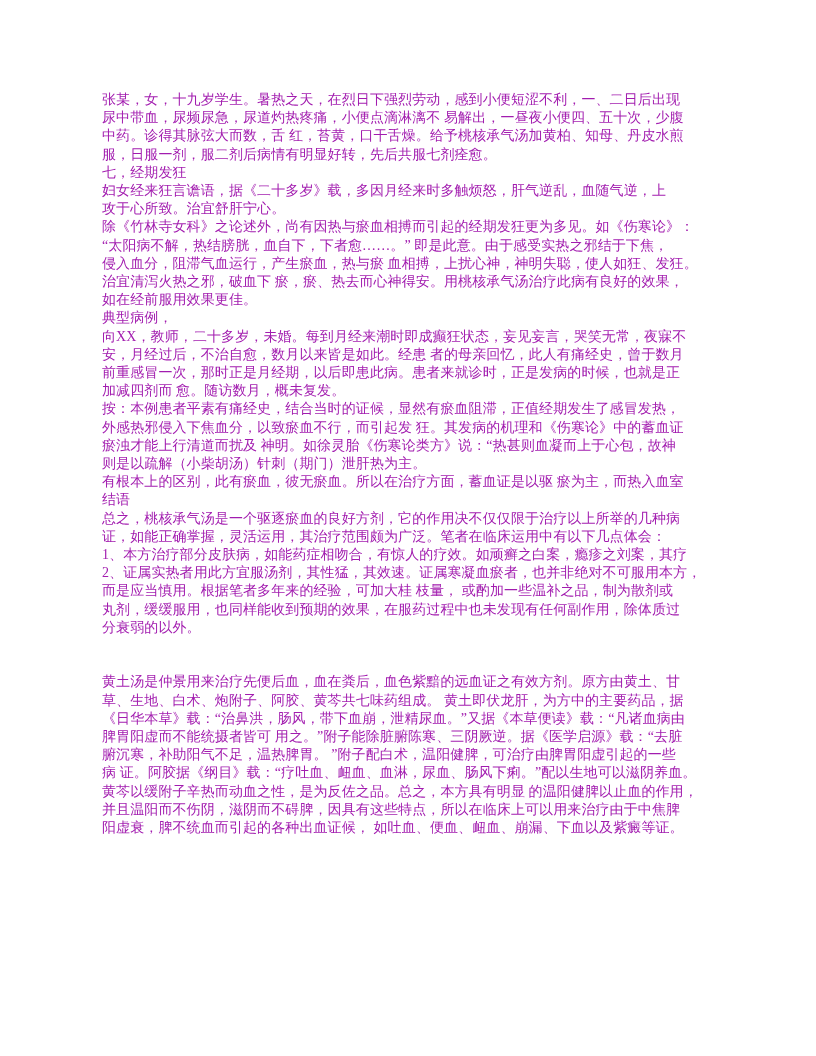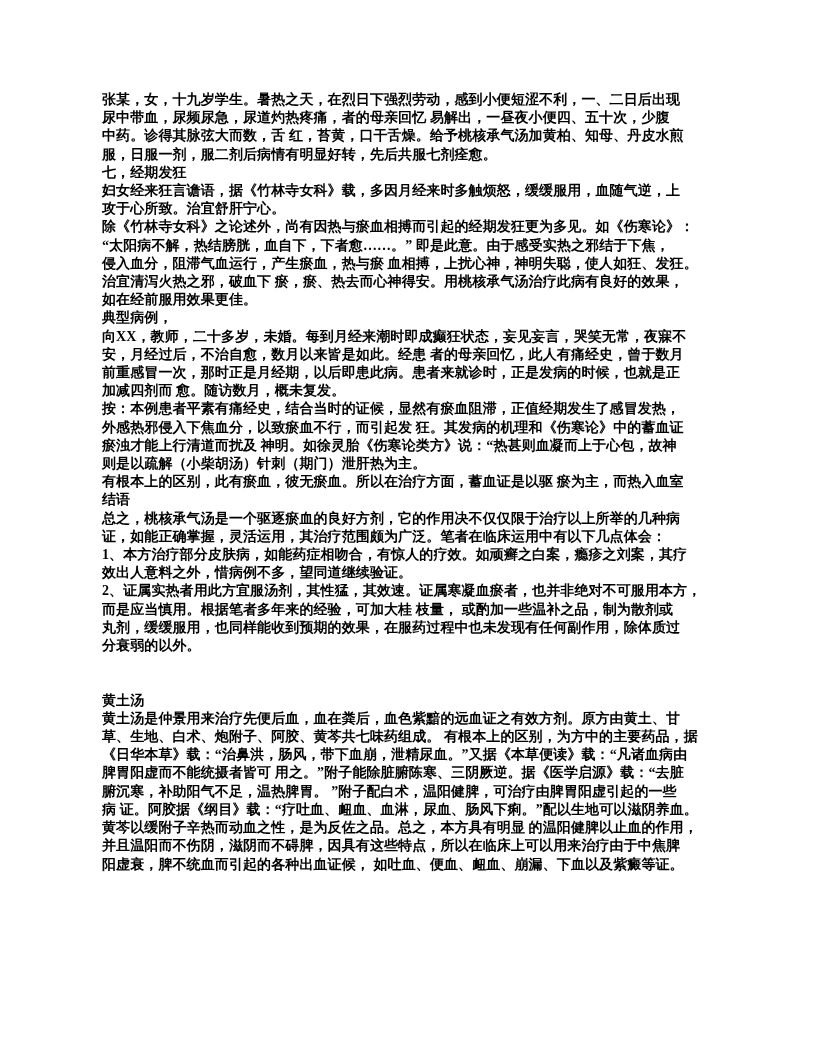--- a/index.html
+++ b/index.html
@@ -32,57 +32,55 @@
     letter-spacing: 0.1px;
   }
   .line.blank {
     min-height: 18.2px;
   }
 </style>
 </head>
 <body>
 
 <div class="page" style="background: rgb(255, 255, 255);">
-  <div class="textblock" style="color: #000000; font-weight: bold;">
+  <div class="textblock" style="color: #a21caf;">
       <div class="line">张某，女，十九岁学生。暑热之天，在烈日下强烈劳动，感到小便短涩不利，一、二日后出现</div>
-      <div class="line">尿中带血，尿频尿急，尿道灼热疼痛，者的母亲回忆 易解出，一昼夜小便四、五十次，少腹</div>
+      <div class="line">尿中带血，尿频尿急，尿道灼热疼痛，小便点滴淋漓不 易解出，一昼夜小便四、五十次，少腹</div>
       <div class="line">中药。诊得其脉弦大而数，舌 红，苔黄，口干舌燥。给予桃核承气汤加黄柏、知母、丹皮水煎</div>
       <div class="line">服，日服一剂，服二剂后病情有明显好转，先后共服七剂痊愈。</div>
       <div class="line">七，经期发狂</div>
-      <div class="line">妇女经来狂言谵语，据《竹林寺女科》载，多因月经来时多触烦怒，缓缓服用，血随气逆，上</div>
+      <div class="line">妇女经来狂言谵语，据《二十多岁》载，多因月经来时多触烦怒，肝气逆乱，血随气逆，上</div>
       <div class="line">攻于心所致。治宜舒肝宁心。</div>
       <div class="line">除《竹林寺女科》之论述外，尚有因热与瘀血相搏而引起的经期发狂更为多见。如《伤寒论》：</div>
       <div class="line">“太阳病不解，热结膀胱，血自下，下者愈……。” 即是此意。由于感受实热之邪结于下焦，</div>
       <div class="line">侵入血分，阻滞气血运行，产生瘀血，热与瘀 血相搏，上扰心神，神明失聪，使人如狂、发狂。</div>
       <div class="line">治宜清泻火热之邪，破血下 瘀，瘀、热去而心神得安。用桃核承气汤治疗此病有良好的效果，</div>
       <div class="line">如在经前服用效果更佳。</div>
       <div class="line">典型病例，</div>
       <div class="line">向XX，教师，二十多岁，未婚。每到月经来潮时即成癫狂状态，妄见妄言，哭笑无常，夜寐不</div>
       <div class="line">安，月经过后，不治自愈，数月以来皆是如此。经患 者的母亲回忆，此人有痛经史，曾于数月</div>
       <div class="line">前重感冒一次，那时正是月经期，以后即患此病。患者来就诊时，正是发病的时候，也就是正</div>
       <div class="line">加减四剂而 愈。随访数月，概未复发。</div>
       <div class="line">按：本例患者平素有痛经史，结合当时的证候，显然有瘀血阻滞，正值经期发生了感冒发热，</div>
       <div class="line">外感热邪侵入下焦血分，以致瘀血不行，而引起发 狂。其发病的机理和《伤寒论》中的蓄血证</div>
       <div class="line">瘀浊才能上行清道而扰及 神明。如徐灵胎《伤寒论类方》说：“热甚则血凝而上于心包，故神</div>
       <div class="line">则是以疏解（小柴胡汤）针刺（期门）泄肝热为主。</div>
       <div class="line">有根本上的区别，此有瘀血，彼无瘀血。所以在治疗方面，蓄血证是以驱 瘀为主，而热入血室</div>
       <div class="line">结语</div>
       <div class="line">总之，桃核承气汤是一个驱逐瘀血的良好方剂，它的作用决不仅仅限于治疗以上所举的几种病</div>
       <div class="line">证，如能正确掌握，灵活运用，其治疗范围颇为广泛。笔者在临床运用中有以下几点体会：</div>
       <div class="line">1、本方治疗部分皮肤病，如能药症相吻合，有惊人的疗效。如顽癣之白案，瘾疹之刘案，其疗</div>
-      <div class="line">效出人意料之外，惜病例不多，望同道继续验证。</div>
       <div class="line">2、证属实热者用此方宜服汤剂，其性猛，其效速。证属寒凝血瘀者，也并非绝对不可服用本方，</div>
       <div class="line">而是应当慎用。根据笔者多年来的经验，可加大桂 枝量， 或酌加一些温补之品，制为散剂或</div>
       <div class="line">丸剂，缓缓服用，也同样能收到预期的效果，在服药过程中也未发现有任何副作用，除体质过</div>
       <div class="line">分衰弱的以外。</div>
       <div class="line blank"></div>
       <div class="line blank"></div>
-      <div class="line">黄土汤</div>
       <div class="line">黄土汤是仲景用来治疗先便后血，血在粪后，血色紫黯的远血证之有效方剂。原方由黄土、甘</div>
-      <div class="line">草、生地、白术、炮附子、阿胶、黄芩共七味药组成。 有根本上的区别，为方中的主要药品，据</div>
+      <div class="line">草、生地、白术、炮附子、阿胶、黄芩共七味药组成。 黄土即伏龙肝，为方中的主要药品，据</div>
       <div class="line">《日华本草》载：“治鼻洪，肠风，带下血崩，泄精尿血。”又据《本草便读》载：“凡诸血病由</div>
       <div class="line">脾胃阳虚而不能统摄者皆可 用之。”附子能除脏腑陈寒、三阴厥逆。据《医学启源》载：“去脏</div>
       <div class="line">腑沉寒，补助阳气不足，温热脾胃。 ”附子配白术，温阳健脾，可治疗由脾胃阳虚引起的一些</div>
       <div class="line">病 证。阿胶据《纲目》载：“疗吐血、衄血、血淋，尿血、肠风下痢。”配以生地可以滋阴养血。</div>
       <div class="line">黄芩以缓附子辛热而动血之性，是为反佐之品。总之，本方具有明显 的温阳健脾以止血的作用，</div>
       <div class="line">并且温阳而不伤阴，滋阴而不碍脾，因具有这些特点，所以在临床上可以用来治疗由于中焦脾</div>
       <div class="line">阳虚衰，脾不统血而引起的各种出血证候， 如吐血、便血、衄血、崩漏、下血以及紫癜等证。</div>
     </div>
 </div>
 

